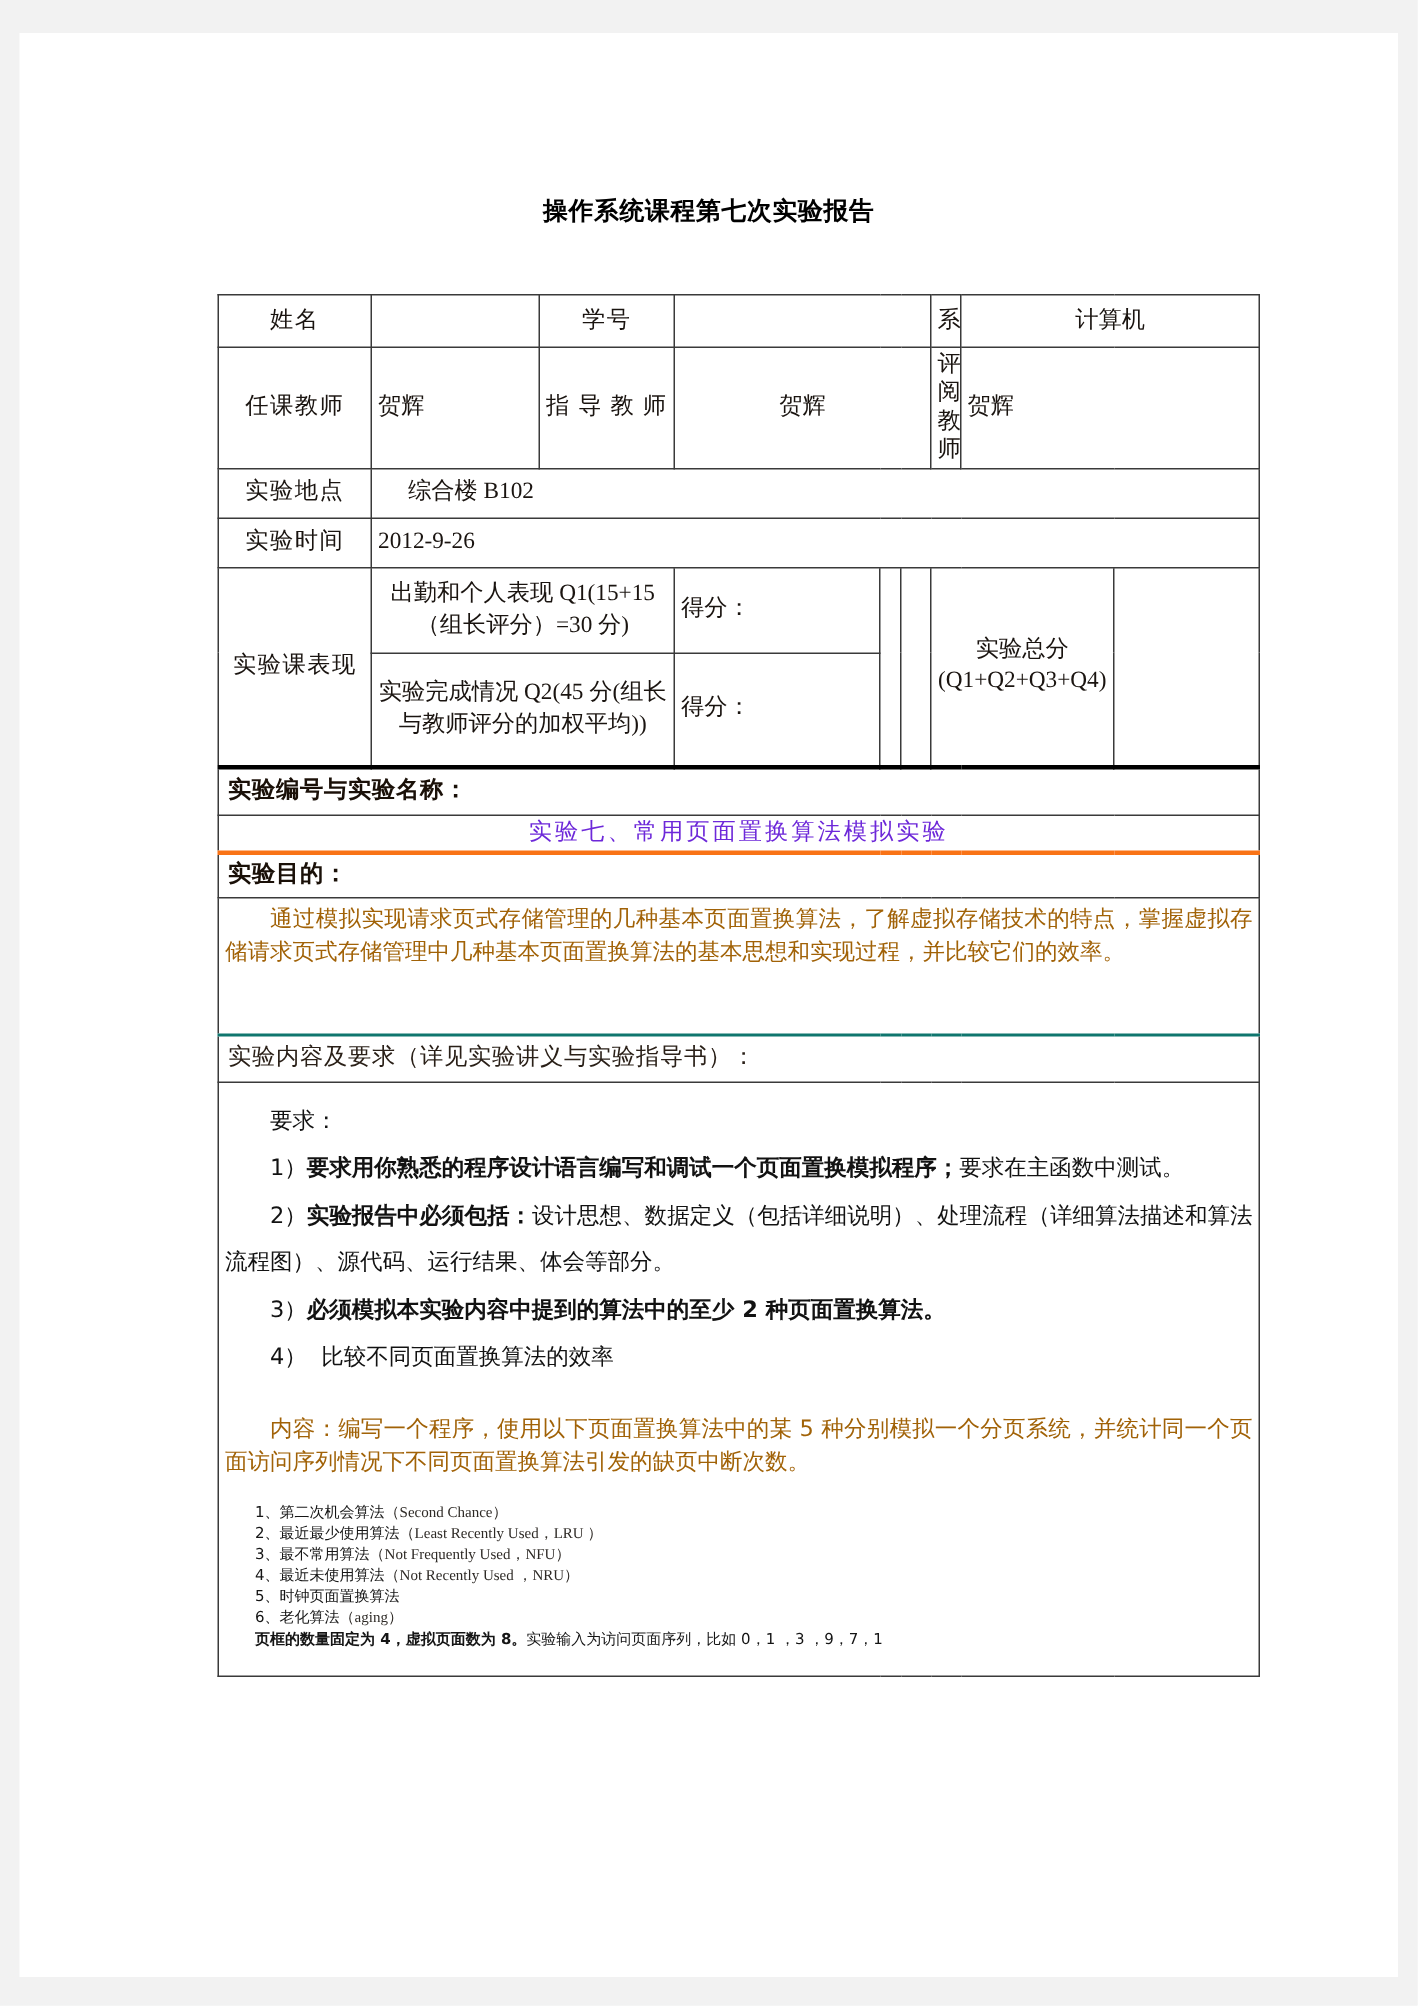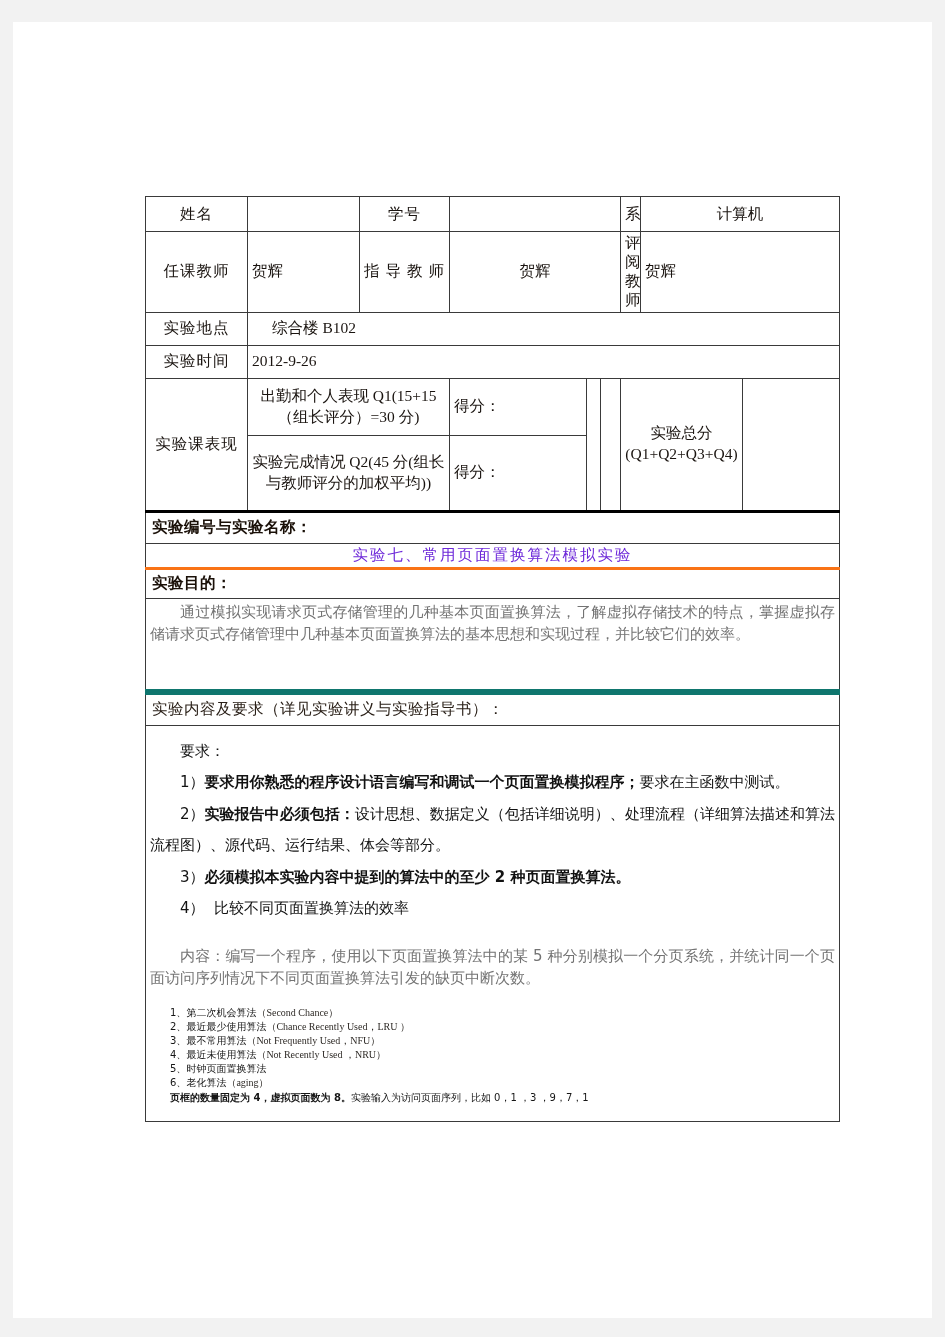--- a/index.html
+++ b/index.html
@@ -83,21 +83,21 @@
   }
   .sec-head-plain {
     font-size: 16px;
     color: #2a2018;
     letter-spacing: 0.5px;
   }
   .body-text {
     font-size: 15px;
     line-height: 1.5;
     text-align: justify;
-    color: #737373;
+    color: #a16207;
     font-family: "DejaVu Sans", "Liberation Sans", sans-serif;
   }
   .indent { text-indent: 2em; }
   .req-list {
     font-size: 15px;
     line-height: 2.1;
     color: #121212;
     font-family: "DejaVu Sans", "Liberation Sans", sans-serif;
   }
   .req-list p { margin: 0; text-align: justify; }
@@ -119,20 +119,21 @@
   .spread {
     text-align: justify;
     text-align-last: justify;
   }
 </style>
 </head>
 <body>
 
 <div class="page">
 
+  <div class="doc-title">操作系统课程第七次实验报告</div>
 
   <div class="tbl-wrap">
     <table class="main">
       <colgroup>
         <col style="width:102px">
         <col style="width:112px">
         <col style="width:90px">
         <col style="width:137px">
         <col style="width:14px">
         <col style="width:20px">
@@ -197,39 +198,39 @@
         <td class="lft sec-head" colspan="9" style="height:24px;padding-left:6px;border-top:3px solid #f97316">实验目的：</td>
       </tr>
 
       <tr>
         <td colspan="9" class="pad-cell" style="height:86px;vertical-align:top">
           <div class="body-text indent">通过模拟实现请求页式存储管理的几种基本页面置换算法，了解虚拟存储技术的特点，掌握虚拟存储请求页式存储管理中几种基本页面置换算法的基本思想和实现过程，并比较它们的效率。</div>
         </td>
       </tr>
 
       <tr>
-        <td class="lft sec-head-plain" colspan="9" style="height:26px;padding-left:6px;border-top:6px solid #0f766e">实验内容及要求（详见实验讲义与实验指导书）：</td>
+        <td class="lft sec-head-plain" colspan="9" style="height:26px;padding-left:6px;border-top:2px solid #0f766e">实验内容及要求（详见实验讲义与实验指导书）：</td>
       </tr>
 
       <tr>
         <td colspan="9" class="pad-cell" style="vertical-align:top;padding-top:10px;padding-bottom:16px">
 
           <div class="req-list">
             <p class="ri">要求：</p>
             <p class="ri"><span>1）</span><span class="b">要求用你熟悉的程序设计语言编写和调试一个页面置换模拟程序；</span><span>要求在主函数中测试。</span></p>
             <p class="ri"><span>2）</span><span class="b">实验报告中必须包括：</span><span>设计思想、数据定义（包括详细说明）、处理流程（详细算法描述和算法流程图）、源代码、运行结果、体会等部分。</span></p>
             <p class="ri"><span>3）</span><span class="b">必须模拟本实验内容中提到的算法中的至少 2 种页面置换算法。</span></p>
             <p class="ri"><span>4）</span>&nbsp;&nbsp;<span>比较不同页面置换算法的效率</span></p>
           </div>
 
           <div class="body-text indent" style="margin-top:20px"><span>内容：</span><span>编写一个程序，使用以下页面置换算法中的某 5 种分别模拟一个分页系统，并统计同一个页面访问序列情况下不同页面置换算法引发的缺页中断次数。</span></div>
 
           <div class="algo-list" style="margin-top:16px">
             <p><span>1、</span><span>第二次机会算法</span><span class="en">（Second Chance）</span></p>
-            <p><span>2、</span><span>最近最少使用算法</span><span class="en">（Chance Recently Used，LRU  ）</span></p>
+            <p><span>2、</span><span>最近最少使用算法</span><span class="en">（Least Recently Used，LRU  ）</span></p>
             <p><span>3、</span><span>最不常用算法</span><span class="en">（Not Frequently Used，NFU）</span></p>
             <p><span>4、</span><span>最近未使用算法</span><span class="en">（Not  Recently Used ，NRU）</span></p>
             <p><span>5、</span><span>时钟页面置换算法</span><span class="en"></span></p>
             <p><span>6、</span><span>老化算法</span><span class="en">（aging）</span></p>
             <p><span class="b">页框的数量固定为 4，虚拟页面数为 8。</span><span>实验输入为访问页面序列，比如 0，1 ，3 ，9，7，1</span></p>
           </div>
 
         </td>
       </tr>
 

